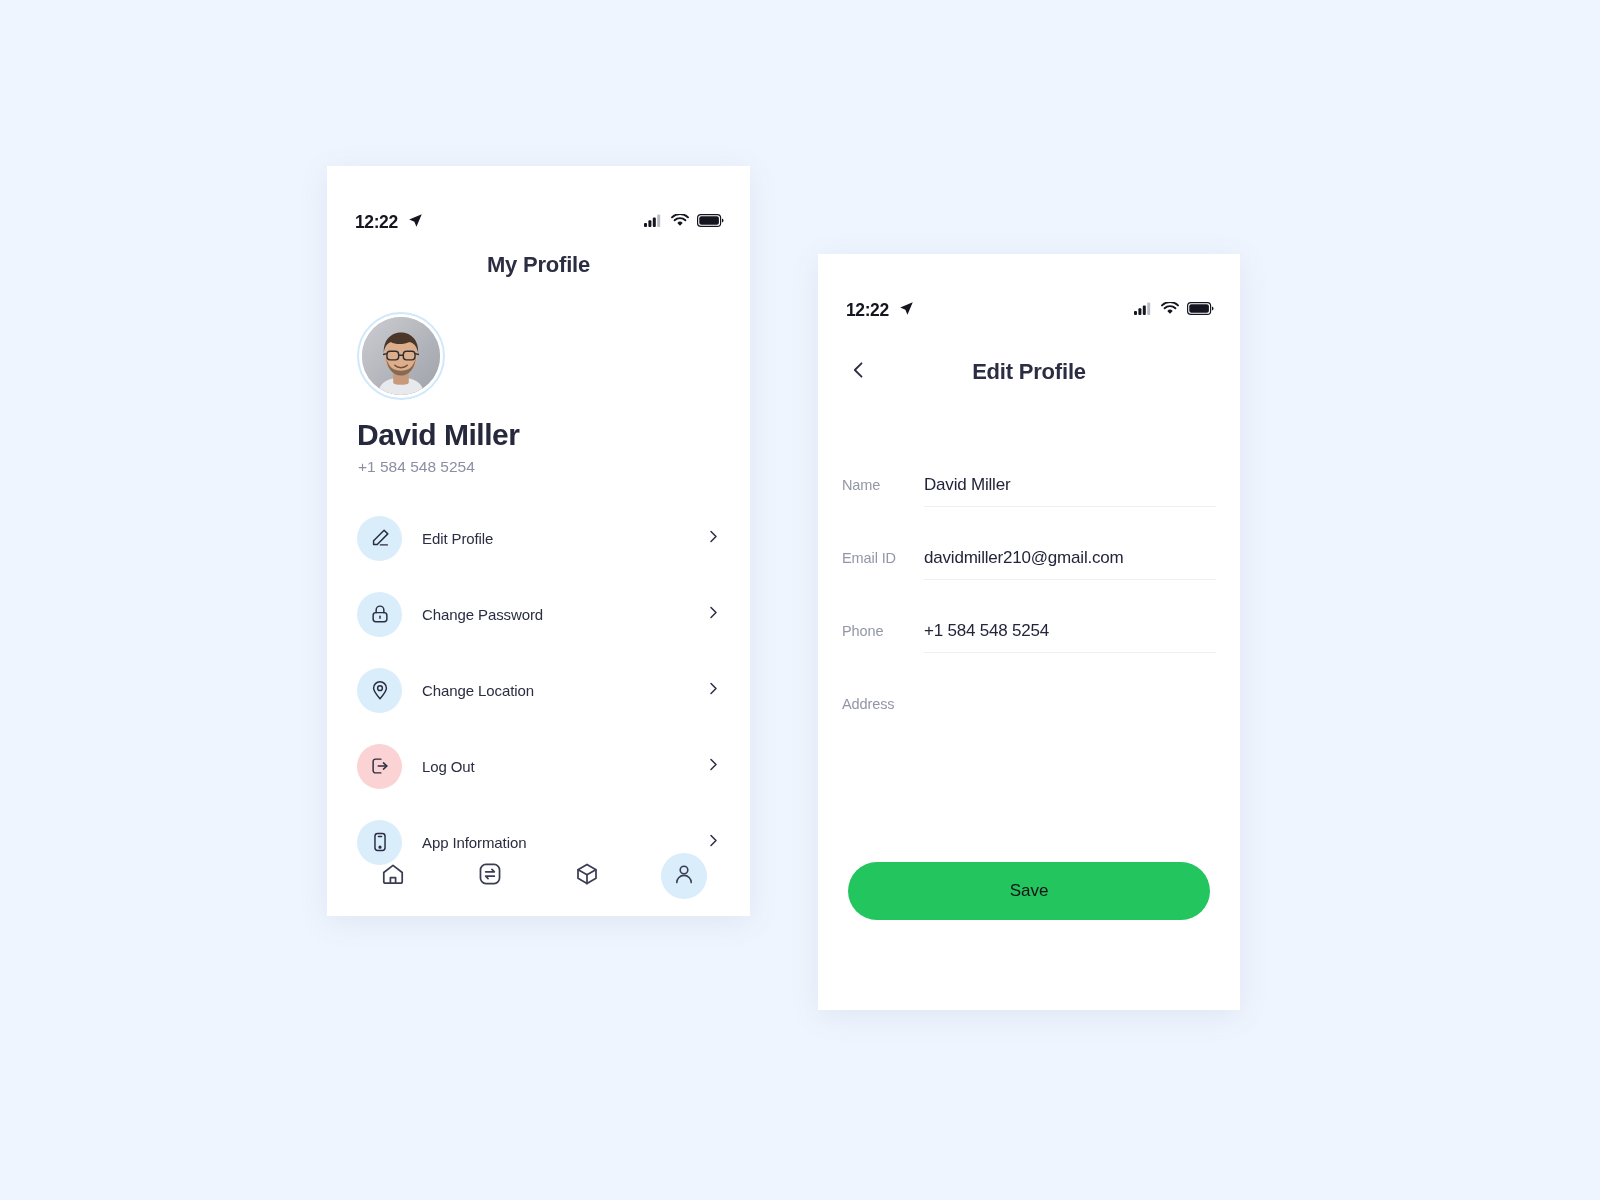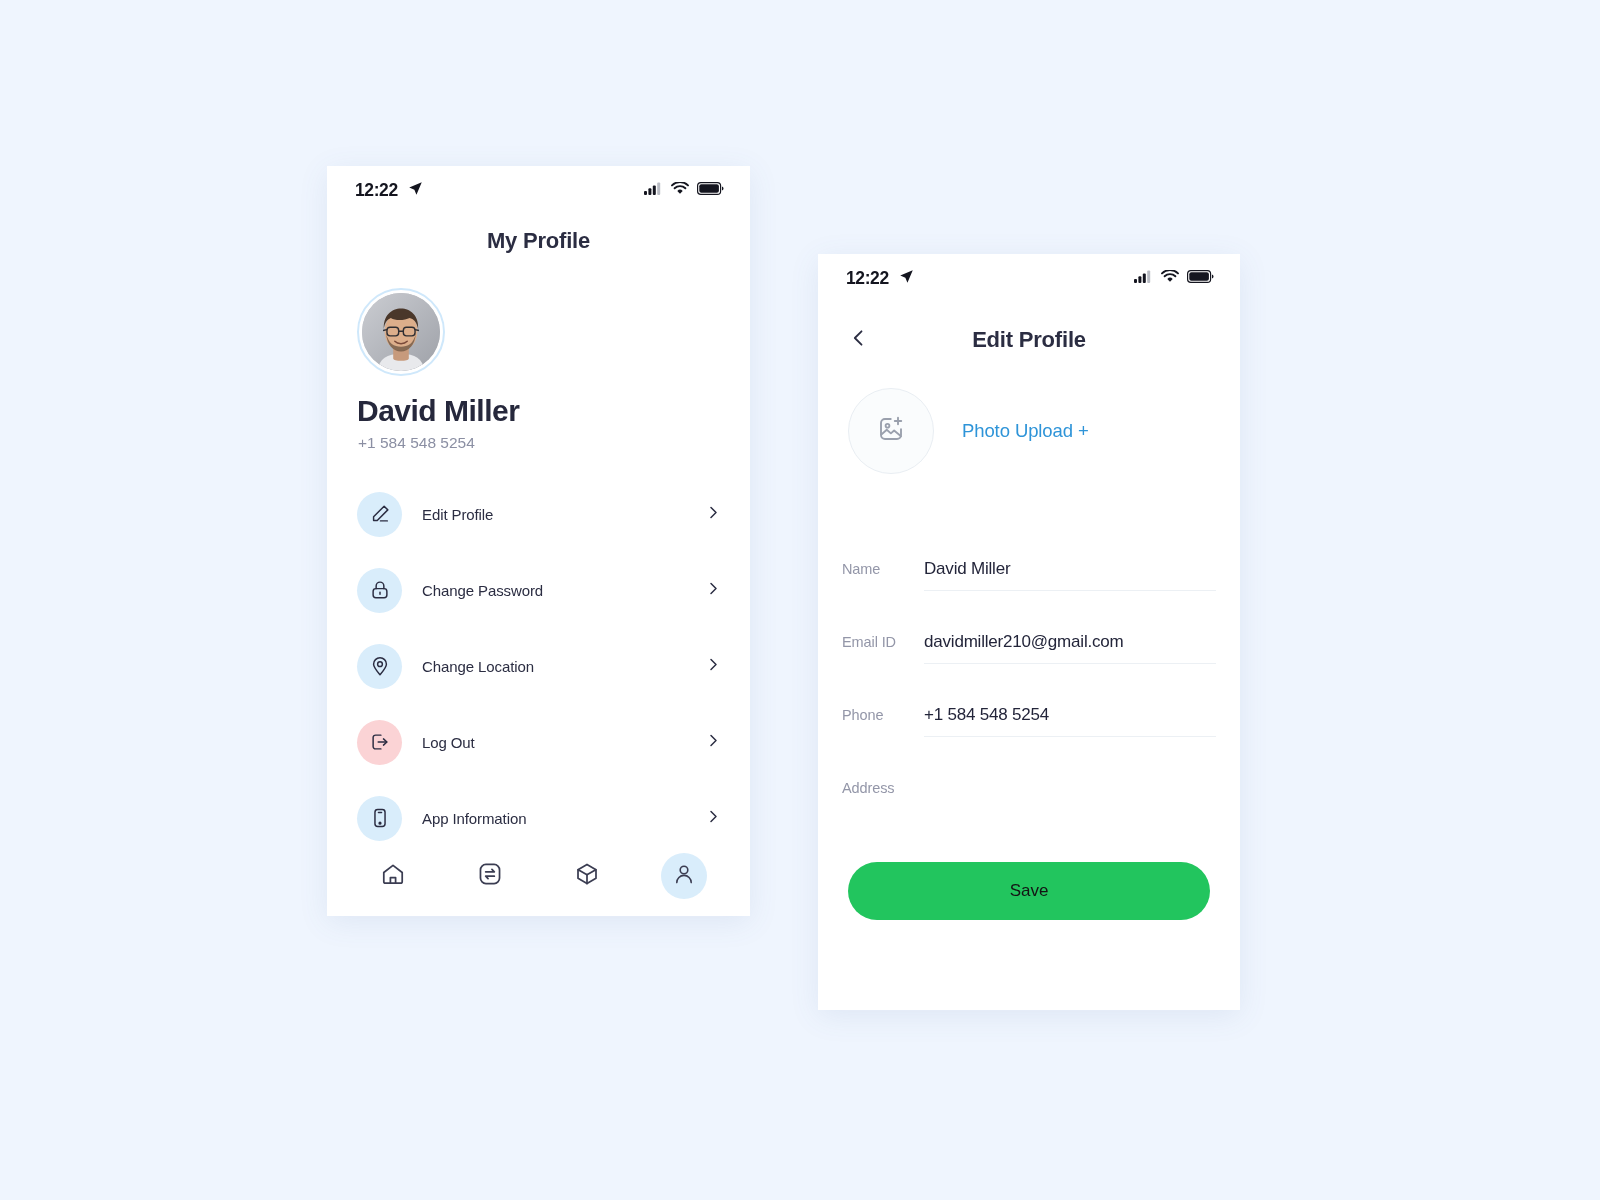--- a/index.html
+++ b/index.html
@@ -19,32 +19,33 @@
     overflow:hidden;
   }
   #phone-profile { left:327px; top:166px; width:423px; height:750px; }
   #phone-edit    { left:818px; top:254px; width:422px; height:756px; }
 
   
   .statusbar {
     position:relative; height:46px;
     display:flex; align-items:center; justify-content:space-between;
     padding:2px 26px 0 28px;
+    margin-top:32px;
   }
   .sb-left { display:flex; align-items:center; gap:10px; }
   .sb-time { font-size:17.5px; font-weight:600; color:#14151f; letter-spacing:-0.4px; }
   .sb-right { display:flex; align-items:center; gap:8px; }
   .loc-arrow { display:block; }
 
   
   .screen-title {
     text-align:center; font-size:22px; font-weight:700;
     color:#2b2d42; letter-spacing:-0.2px;
   }
-  #profile-title { margin-top:16px; }
+  #profile-title { margin-top:8px; }
 
   .edit-header {
     display:flex; align-items:center; padding:0 26px; margin-top:22px; height:36px;
   }
   .back-btn {
     width:30px; height:30px; display:flex; align-items:center; justify-content:center;
     cursor:pointer; flex:0 0 auto;
   }
   .edit-header .screen-title { flex:1; margin-right:30px; }
 
@@ -373,33 +374,20 @@
       <div class="back-btn">
         <span>
           <svg width="20" height="20" viewBox="0 0 24 24" fill="none" stroke="#2b2d42" stroke-width="2.2" stroke-linecap="round" stroke-linejoin="round">
               <path d="M15 4l-8 8 8 8"></path>
             </svg>
         </span>
       </div>
       <div class="screen-title">Edit Profile</div>
     </div>
 
-    <div class="upload-row">
-      <div class="upload-circle">
-        <span>
-          <svg width="30" height="30" viewBox="0 0 24 24" fill="none" stroke="#9aa0ad" stroke-width="1.5" stroke-linecap="round" stroke-linejoin="round">
-            <path d="M20 12.2v4.6A3.2 3.2 0 0 1 16.8 20H7.2A3.2 3.2 0 0 1 4 16.8V7.2A3.2 3.2 0 0 1 7.2 4h4.6"></path>
-            <path d="M17.6 3v5.2M20.2 5.6H15"></path>
-            <circle cx="9.2" cy="9.4" r="1.5"></circle>
-            <path d="M4.3 16.4 8.6 12.6l3.3 2.9 2.6-2.3 5.5 4.6"></path>
-          </svg>
-        </span>
-      </div>
-      <div class="upload-link">Photo Upload +</div>
-    </div>
 
     <div class="form">
 
       <div class="field">
         <div class="field-label">Name</div>
         <div class="field-ctl">
           <input class="field-value" type="text" value="David Miller" style="">
         </div>
       </div>
 

